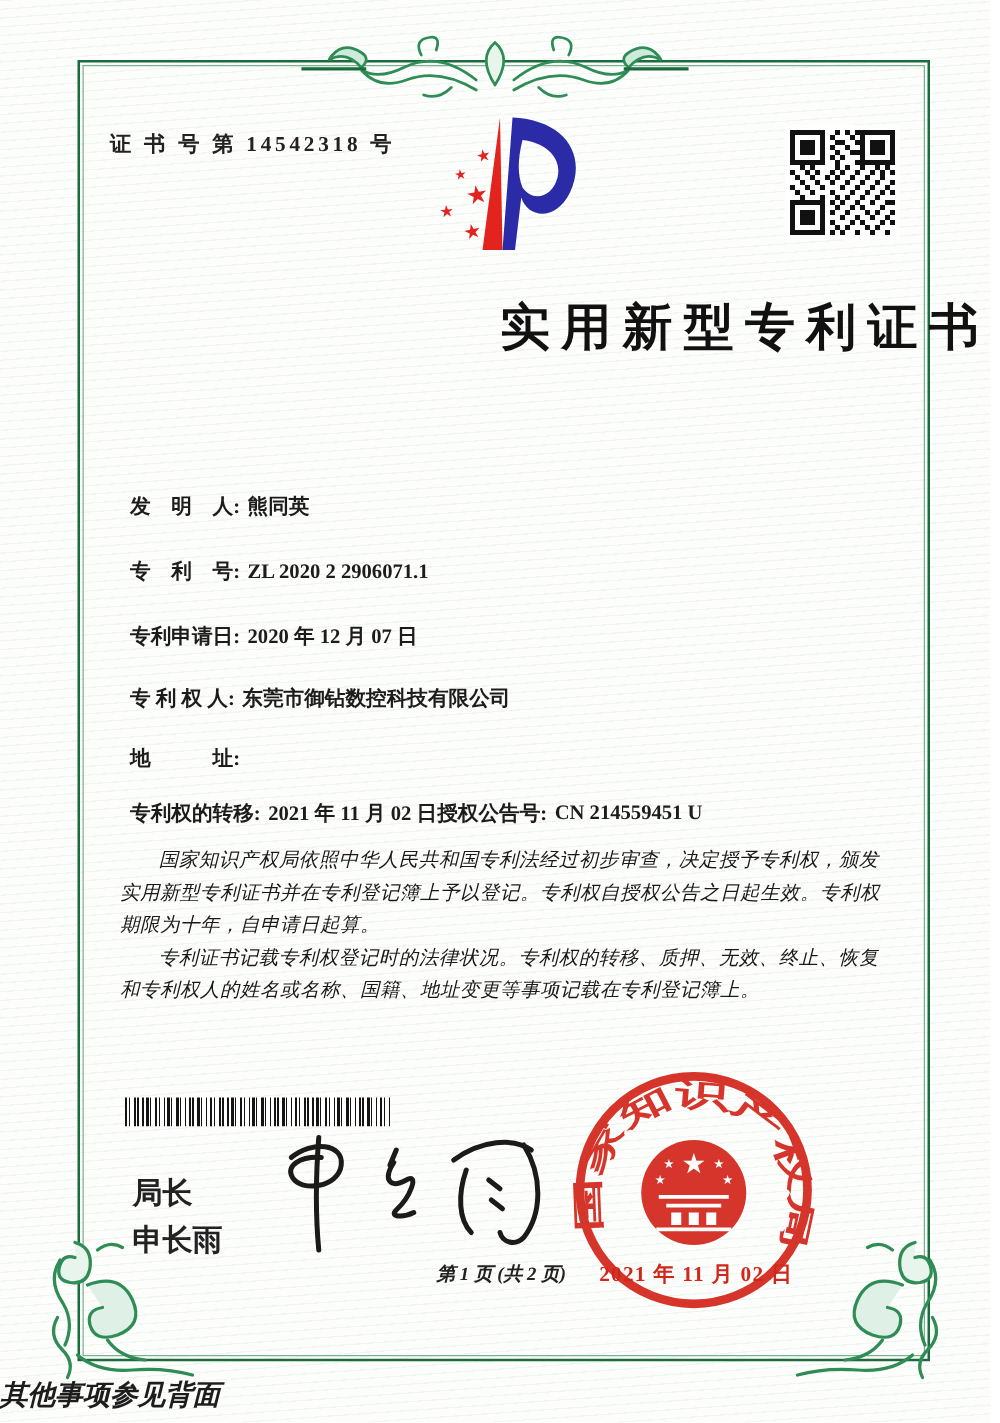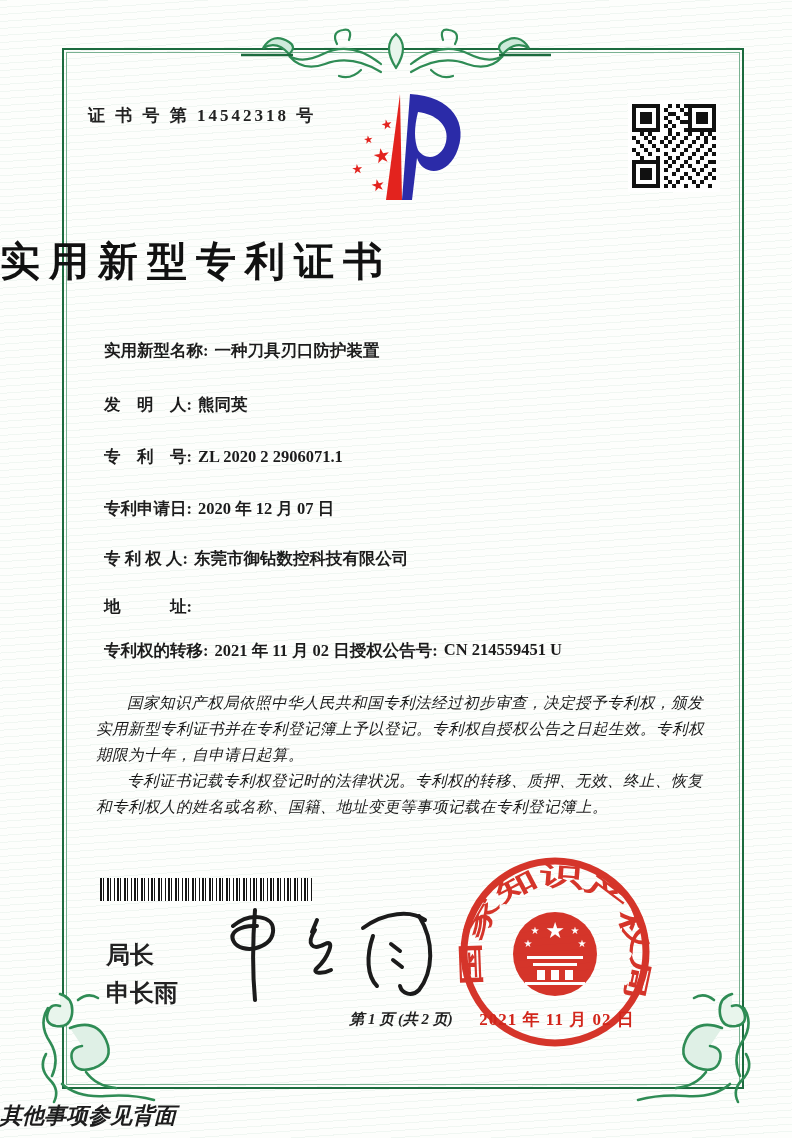--- a/index.html
+++ b/index.html
@@ -19,31 +19,31 @@
     position:absolute;left:2px;top:2px;right:2px;bottom:2px;
     border:1px solid #79b191;
   }
   .cert-no{
     position:absolute;left:88px;top:104px;font-size:17px;letter-spacing:3px;
     font-weight:bold;color:#222;
   }
   .logo{position:absolute;left:330px;top:88px;}
   .qr{position:absolute;left:628px;top:100px;}
   .title{
-    position:absolute;left:0;right:0;top:234px;text-align:left;
+    position:absolute;left:0;right:0;top:234px;text-align:right;
     font-size:40px;font-weight:bold;letter-spacing:9px;color:#111;
   }
   .row{position:absolute;left:104px;width:606px;display:flex;font-size:16.5px;line-height:25px;}
   .row .lbl{font-weight:bold;white-space:pre;flex:0 0 auto;}
   .row .val{margin-left:6px;font-weight:600;}
   .grant-row{position:absolute;left:104px;top:640px;width:620px;display:flex;font-size:16.5px;}
   .grant-row .lbl{font-weight:bold;white-space:pre;}
   .grant-row .val{margin-left:6px;font-weight:600;}
   .grant-row .pair2{display:flex;}
-  .paras{position:absolute;left:96px;top:676px;width:618px;margin-top:14px;}
+  .paras{position:absolute;left:96px;top:676px;width:618px;}
   .paras p{
     margin:0;text-indent:2em;font-size:15.5px;line-height:26px;
     font-style:italic;color:#191919;letter-spacing:0.5px;
   }
   .barcode{
     position:absolute;left:100px;top:878px;width:212px;height:23px;
     background:repeating-linear-gradient(90deg,
       #141414 0 2px,#fff 2px 3px,#141414 3px 4px,#fff 4px 7px,
       #141414 7px 9px,#fff 9px 10px,#141414 10px 11px,#fff 11px 14px,
       #141414 14px 15px,#fff 15px 17px);
@@ -150,24 +150,20 @@
       M32 64h4v4h-4z M44 64h4v4h-4z M60 64h4v4h-4z M68 64h4v4h-4z M80 64h4v4h-4z
       M40 68h4v4h-4z M52 68h4v4h-4z M64 68h4v4h-4z M76 68h4v4h-4z
       M32 72h4v4h-4z M48 72h4v4h-4z M56 72h4v4h-4z M72 72h4v4h-4z M80 72h4v4h-4z
       M36 76h4v4h-4z M44 76h4v4h-4z M60 76h4v4h-4z M68 76h4v4h-4z
       M32 80h4v4h-4z M40 80h4v4h-4z M52 80h4v4h-4z M64 80h4v4h-4z M76 80h4v4h-4z"></path>
     </g>
   </svg>
 
   <div class="title">实用新型专利证书</div>
 
-  <div class="row" style="top:338px">
-    <span class="lbl">实用新型名称:</span>
-    <span class="val">一种刀具刃口防护装置</span>
-  </div>
   <div class="row" style="top:392px">
     <span class="lbl">发　明　人:</span>
     <span class="val">熊同英</span>
   </div>
   <div class="row" style="top:444px">
     <span class="lbl">专　利　号:</span>
     <span class="val">ZL 2020 2 2906071.1</span>
   </div>
   <div class="row" style="top:496px">
     <span class="lbl">专利申请日:</span>

